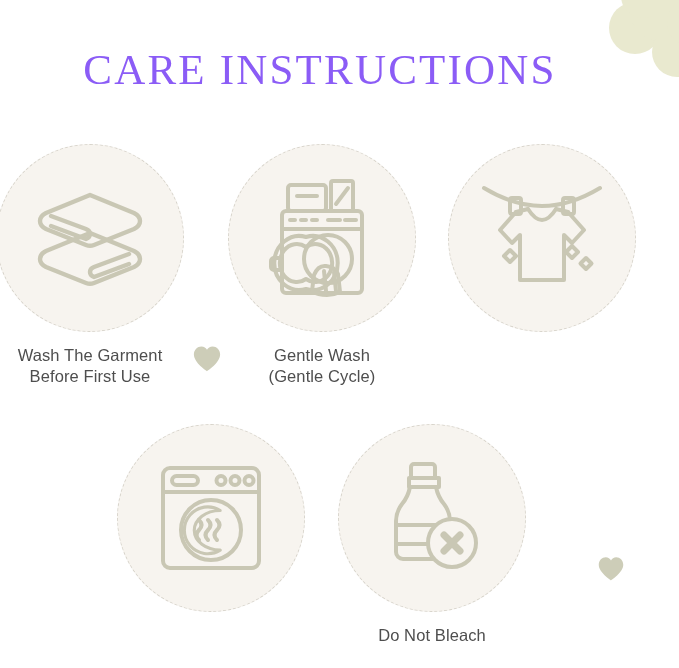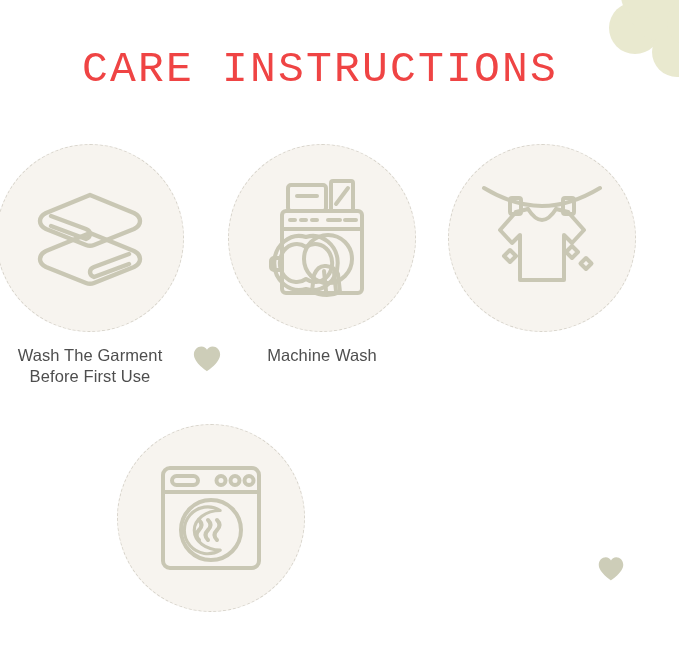--- a/index.html
+++ b/index.html
@@ -33,25 +33,25 @@
     pointer-events: none;
   }
 
   
   .title {
     position: absolute;
     top: 44px;
     left: 0;
     width: 640px;
     text-align: center;
-    font-family: Liberation Mono, monospace;
+    font-family: Liberation Serif, serif;
     font-size: 43px;
     line-height: 52px;
     letter-spacing: 2.2px;
-    color: #ef4444;
+    color: #8b5cf6;
     font-weight: 400;
     white-space: nowrap;
   }
 
   
   .item {
     position: absolute;
   }
   .circle {
     position: relative;
@@ -171,21 +171,22 @@
 
           <circle cx="62" cy="80" r="24"></circle>
 
           <path d="M48 96 q4 -10 12 -9 q9 1 12 8 l2 18 q-6 3 -13 3 q-9 0 -15 -4 Z"></path>
           <line x1="58" y1="92" x2="60" y2="112"></line>
           <line x1="68" y1="93" x2="70" y2="112"></line>
         </svg>
       </span>
     </div>
     <div class="caption">
-      <span>Machine Wash</span>
+      <span>Gentle Wash</span>
+      <span class="line2">(Gentle Cycle)</span>
     </div>
   </div>
 
   <div class="item item-3">
     <div class="circle">
       <span>
         <svg width="124" height="112" viewBox="0 0 124 112" fill="none" stroke="#c9c7b4" stroke-width="4" stroke-linecap="round" stroke-linejoin="round">
 
           <path d="M4 6 Q34 24 62 24 Q90 24 120 6"></path>
 
@@ -226,20 +227,45 @@
           <path d="M67 40.6 A30 30 0 1 0 67 91.4 A17 13 0 0 1 67 40.6 Z" transform="translate(-2,0) scale(0.78) translate(14,19)"></path>
 
           <path d="M40 56 q5 5 0 10 q-5 5 0 10"></path>
           <path d="M49 56 q5 5 0 10 q-5 5 0 10"></path>
           <path d="M58 56 q5 5 0 10 q-5 5 0 10"></path>
         </svg>
       </span>
     </div>
   </div>
 
+  <div class="item item-5">
+    <div class="circle">
+      <span>
+        <svg width="104" height="116" viewBox="0 0 104 116" fill="none" stroke="#c9c7b4" stroke-width="4" stroke-linecap="round" stroke-linejoin="round">
+
+          <path d="M34 4 h18 a3 3 0 0 1 3 3 v11 h-24 v-11 a3 3 0 0 1 3 -3 Z"></path>
+
+          <path d="M29 18 h30 v9 h-30 Z"></path>
+
+          <path d="M30 27 q-2 10 -8 17 q-6 8 -6 17 v31 a7 7 0 0 0 7 7 h40 a7 7 0 0 0 7 -7 v-31 q0 -9 -6 -17 q-6 -7 -8 -17"></path>
+
+          <line x1="16" y1="65" x2="70" y2="65"></line>
+          <line x1="16" y1="84" x2="70" y2="84"></line>
+
+          <circle cx="72" cy="83" r="24" fill="#f7f4ef"></circle>
+
+          <path d="M64 75 l16 16 M80 75 l-16 16" stroke-width="7"></path>
+        </svg>
+      </span>
+    </div>
+    <div class="caption">
+      <span>Do Not Bleach</span>
+      <span class="line2"></span>
+    </div>
+  </div>
 
   <div class="heart heart-mid">
     <svg width="30" height="30" viewBox="0 0 32 32" fill="#cdcdb8">
       <path d="M16 29 C16 29 2 20 2 11.2 C2 6.2 5.8 2.6 10 2.6 C12.8 2.6 15 4.2 16 6.2 C17 4.2 19.2 2.6 22 2.6 C26.2 2.6 30 6.2 30 11.2 C30 20 16 29 16 29 Z"></path>
     </svg>
   </div>
 
   <div class="heart heart-br">
     <svg width="28" height="28" viewBox="0 0 32 32" fill="#cdcdb8">
       <path d="M16 29 C16 29 2 20 2 11.2 C2 6.2 5.8 2.6 10 2.6 C12.8 2.6 15 4.2 16 6.2 C17 4.2 19.2 2.6 22 2.6 C26.2 2.6 30 6.2 30 11.2 C30 20 16 29 16 29 Z"></path>

